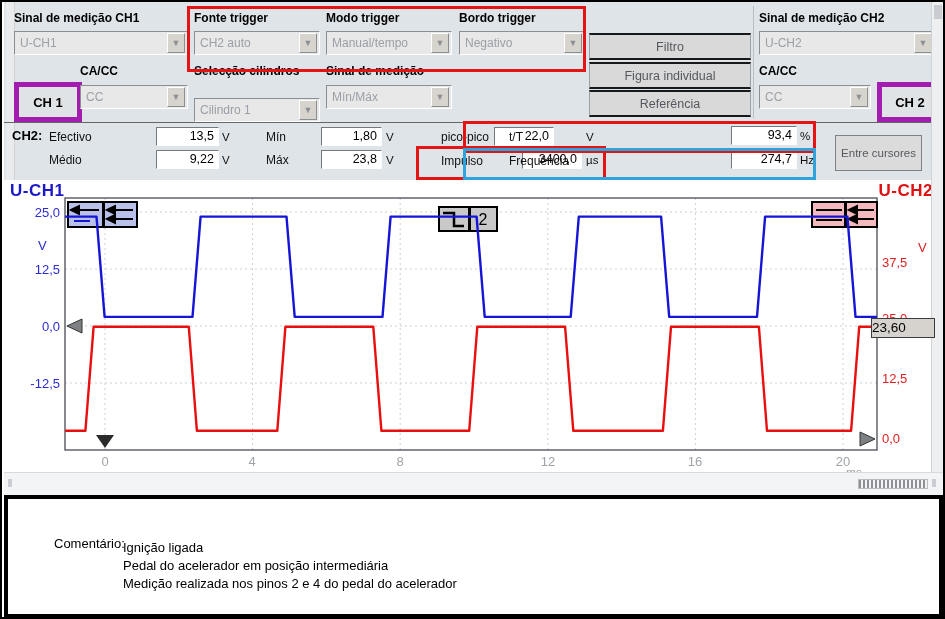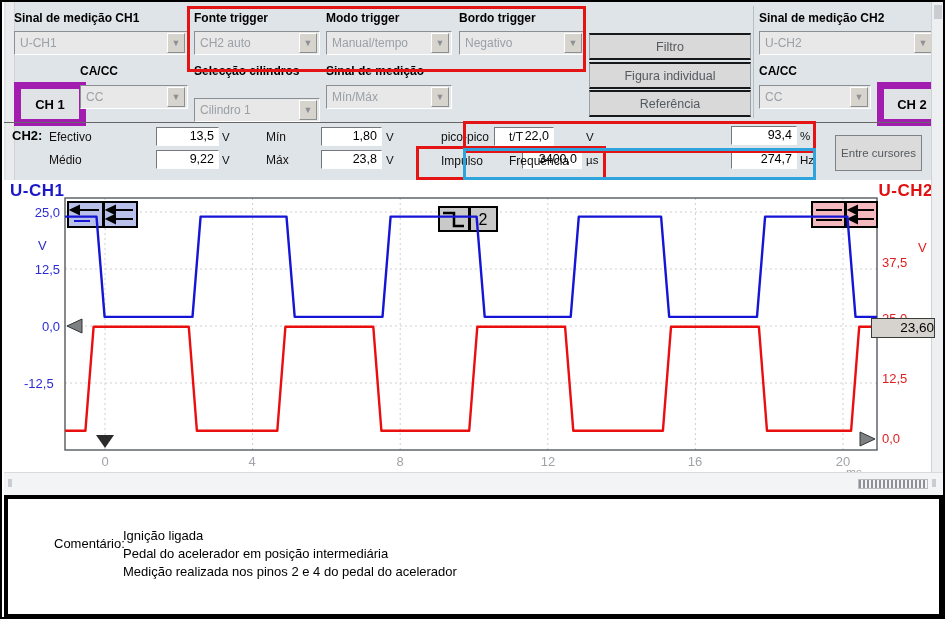--- a/index.html
+++ b/index.html
@@ -13,46 +13,46 @@
   .dd{position:absolute;background:#e8e8e8;height:22px;display:flex;align-items:center;
       border:1px solid;border-color:#8a8f94 #ffffff #ffffff #8a8f94;}
   .dd-text{flex:1;color:#9aa0a6;font-size:12px;padding-left:5px;white-space:nowrap;overflow:hidden;}
   .dd-btn{width:16px;height:18px;margin-right:2px;background:#d7d4cd;border:1px solid;
       border-color:#fff #8a8f94 #8a8f94 #fff;display:flex;align-items:center;justify-content:center;
       color:#8d9196;font-size:9px;flex:0 0 auto;}
   .btn{position:absolute;background:#dbdbdb;border:1px solid #7e8287;color:#55595e;font-size:12.5px;
       display:flex;align-items:center;justify-content:center;white-space:nowrap;}
   .btn-stack{background:#d9d9d9;border-top:2px solid #17181a;border-bottom:2px solid #17181a;
       border-left:1px solid #9aa0a4;border-right:1px solid #9aa0a4;color:#55595e;}
-  .btn-ch{background:#e0e3e6;border:7px solid #a21caf;color:#000;font-weight:600;font-size:13px;}
+  .btn-ch{background:#e0e3e6;border:5px solid #a21caf;color:#000;font-weight:600;font-size:13px;}
   .vf{position:absolute;background:#fff;border:1px solid;border-color:#74787c #fdfdfd #fdfdfd #74787c;
       text-align:right;font-size:12.5px;color:#000;padding:1px 4px 0 2px;height:16px;line-height:15px;
       box-sizing:content-box;}
   .unit{position:absolute;font-size:11.5px;color:#111;white-space:nowrap;}
   .frame{position:absolute;pointer-events:none;z-index:12;}
   .groove{position:absolute;background:#b7bec4;width:1px;}
   
   .scope{left:2px;top:178px;width:939px;height:292px;background:#fff;}
   .scope-title{position:absolute;font-weight:bold;font-size:17px;letter-spacing:.5px;}
   .tick{position:absolute;font-size:13px;font-weight:400;white-space:nowrap;}
   .xtick{position:absolute;font-size:13px;color:#a0a4a8;width:40px;text-align:center;}
   .readout{position:absolute;background:#d6d3ce;border:1px solid #3c3c3c;font-size:13.5px;color:#000;
-      text-align:right;line-height:18px;z-index:6;}
+      text-align:left;line-height:18px;z-index:6;}
   .hscroll{left:2px;top:470px;width:939px;height:22px;background:#f3f4f5;border-top:1px solid #dadada;}
   .hthumb{position:absolute;left:854px;top:6px;width:68px;height:8px;
       background:repeating-linear-gradient(90deg,#8d9196 0 2px,#f3f4f5 2px 4px);border:1px solid #bbb;}
   .hend{position:absolute;top:6px;width:4px;height:8px;background:#c9ccd0;}
   .vscroll{left:929px;top:0;width:12px;height:470px;background:#edeff1;border-left:1px solid #cfd3d6;}
   .vthumb{position:absolute;left:2px;top:3px;width:8px;height:14px;background:#c9ccd0;}
   .lstrip{left:2px;top:0;width:8px;height:470px;background:#e9ebed;border-right:1px solid #cfd3d6;}
   
   .comment{left:2px;top:493px;width:939px;height:123px;background:#fff;border:4px solid #000;
       box-sizing:border-box;}
   .c-label{position:absolute;left:46px;top:37px;font-size:13px;color:#000;}
-  .c-line{position:absolute;left:115px;font-size:13px;color:#000;white-space:nowrap;}
+  .c-line{position:absolute;left:115px;font-size:13px;color:#000;white-space:nowrap;margin-top:12px;}
 </style>
 </head>
 <body>
 
 <div id="app">
 
   <div class="abs panel">
     <div class="lstrip abs" style="height:178px"></div>
 
     <div class="lbl" style="left:10px;top:9px">Sinal de medição CH1</div>
@@ -218,21 +218,21 @@
     </svg>
 
     
     <div class="scope-title" style="left:6px;top:1px;color:#1a18c8">U-CH1</div>
     <div class="scope-title" style="right:10px;top:1px;color:#e01010">U-CH2</div>
 
     <div class="tick" style="left:34px;top:58px;color:#2b2bd5">V</div>
     <div class="tick" style="left:20px;top:25px;width:36px;text-align:right;color:#2b2bd5">25,0</div>
     <div class="tick" style="left:20px;top:82px;width:36px;text-align:right;color:#2b2bd5">12,5</div>
     <div class="tick" style="left:20px;top:139px;width:36px;text-align:right;color:#2b2bd5">0,0</div>
-    <div class="tick" style="left:20px;top:196px;width:36px;color:#2b2bd5">-12,5</div>
+    <div class="tick" style="left:20px;top:196px;width:36px;text-align:right;color:#2b2bd5">-12,5</div>
 
     <div class="tick" style="left:914px;top:60px;color:#e02020">V</div>
     <div class="tick" style="left:878px;top:75px;color:#e02020">37,5</div>
     <div class="tick" style="left:878px;top:131px;color:#e02020">25,0</div>
     <div class="tick" style="left:878px;top:191px;color:#e02020">12,5</div>
     <div class="tick" style="left:878px;top:251px;color:#e02020">0,0</div>
 
     <div class="xtick" style="left:81px;top:274px">0</div>
     <div class="xtick" style="left:228px;top:274px">4</div>
     <div class="xtick" style="left:376px;top:274px">8</div>

